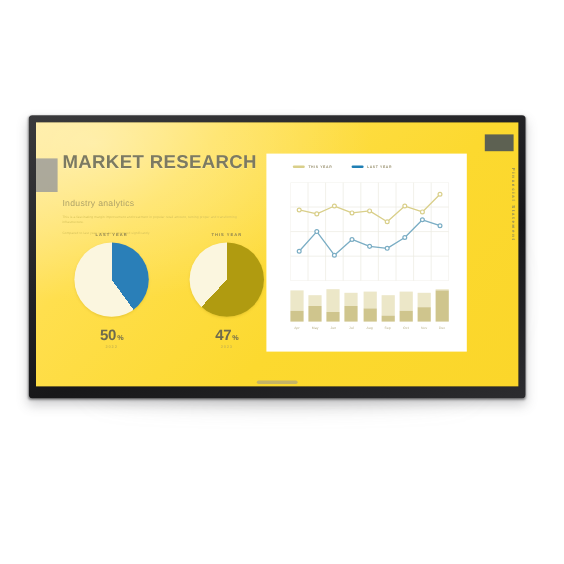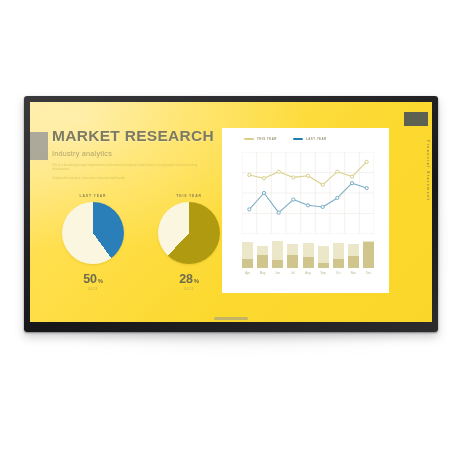--- a/index.html
+++ b/index.html
@@ -68,21 +68,21 @@
   }
 
   
   .left-col{position:absolute;left:22px;top:26px;width:172px;}
   .title{
     font-size:15.5px;font-weight:700;color:#7c7a62;
     letter-spacing:.3px;line-height:1;margin:0;
     text-shadow:0 1px 0 rgba(255,255,255,.25);
   }
   .subtitle{
-    font-size:7.2px;color:#b0a469;margin-top:5px;letter-spacing:.25px;
+    font-size:7.2px;color:#b0a469;margin-top:21px;letter-spacing:.25px;
   }
   .body-copy{
     margin-top:6px;width:150px;
     font-size:2.7px;line-height:1.75;color:#d8c45c;
     letter-spacing:.1px;
   }
   .body-copy p{margin:0 0 4px 0;}
 
   
   .pies{position:absolute;left:22px;top:92px;width:180px;}
@@ -177,21 +177,21 @@
               <div class="pct">
                 <span>50</span><span class="u">%</span>
               </div>
               <div class="yr">2022</div>
             </div>
 
             <div class="pie-cell">
               <div class="pie-cap">THIS YEAR</div>
               <div class="pie this"></div>
               <div class="pct">
-                <span>28</span><span class="u">%</span>
+                <span>47</span><span class="u">%</span>
               </div>
               <div class="yr">2023</div>
             </div>
           </div>
         </div>
 
         <div class="panel">
 
           <div class="legend">
             <div class="lg">

